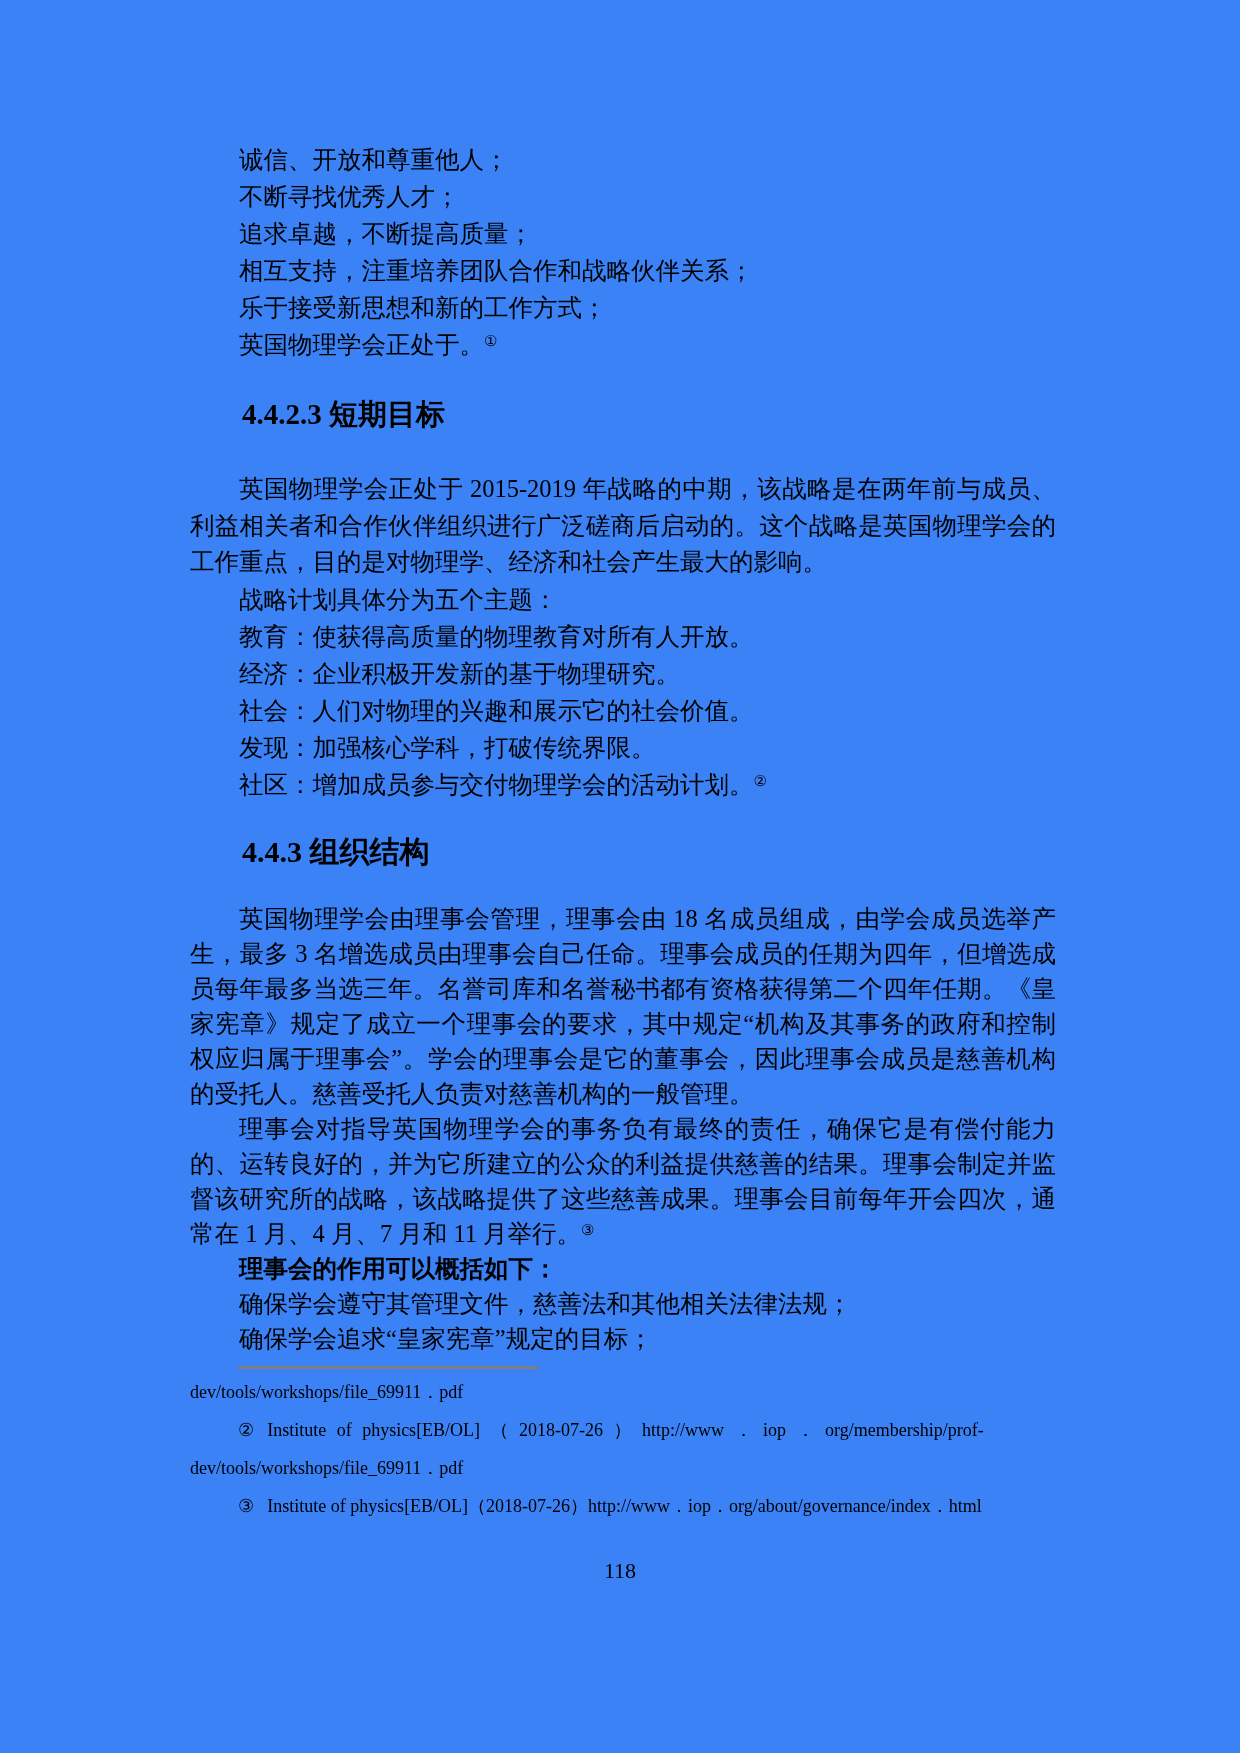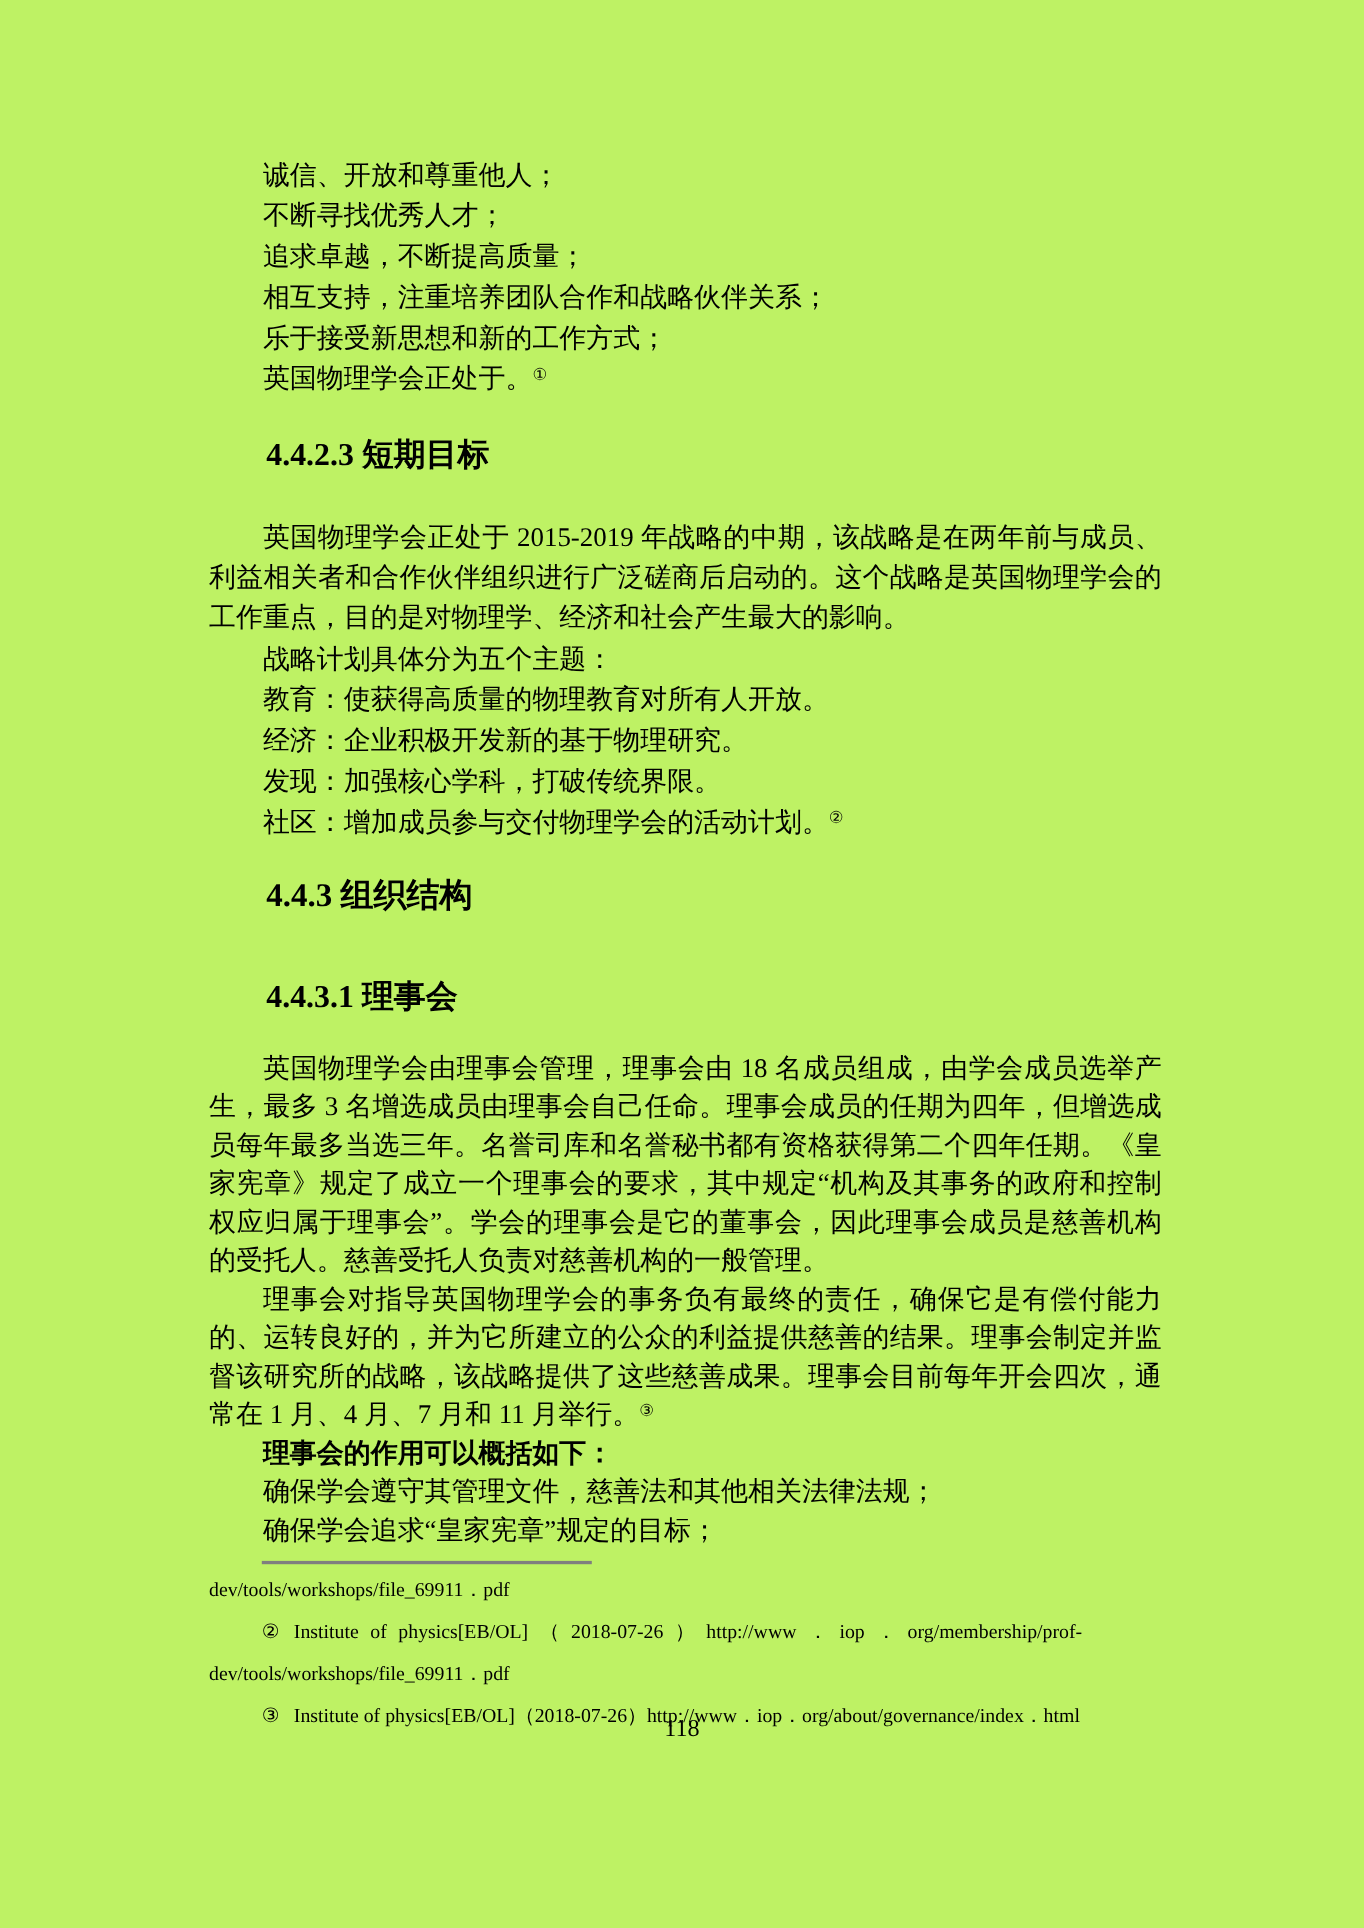--- a/index.html
+++ b/index.html
@@ -1,21 +1,21 @@
 <!DOCTYPE html>
 <html><head>
 <meta charset="utf-8">
 <style>
   * { box-sizing: border-box; }
   html, body { margin: 0; padding: 0; background: #ffffff; }
   .page {
     position: relative;
     width: 1240px;
     height: 1753px;
-    background: #bef264;
+    background: #3b82f6;
     color: #000000;
     font-family: "Liberation Serif", "DejaVu Serif", serif;
     overflow: hidden;
   }
   .content {
     position: absolute;
     left: 190px;
     top: 0;
     width: 866px;
   }
@@ -107,34 +107,31 @@
     <div class="heading h-sub">
       <span class="heading-number">4.4.2.3</span>
       <span class="heading-title">短期目标</span>
     </div>
 
     <p class="para para-first">英国物理学会正处于 2015-2019 年战略的中期，该战略是在两年前与成员、利益相关者和合作伙伴组织进行广泛磋商后启动的。这个战略是英国物理学会的工作重点，目的是对物理学、经济和社会产生最大的影响。</p>
 
     <div class="line indent">战略计划具体分为五个主题：</div>
     <div class="line indent">教育：使获得高质量的物理教育对所有人开放。</div>
     <div class="line indent">经济：企业积极开发新的基于物理研究。</div>
+    <div class="line indent">社会：人们对物理的兴趣和展示它的社会价值。</div>
     <div class="line indent">发现：加强核心学科，打破传统界限。</div>
     <div class="line indent">
       <span>社区：增加成员参与交付物理学会的活动计划。</span><sup class="ref">②</sup>
     </div>
 
     <div class="heading h-main">
       <span class="heading-number">4.4.3</span>
       <span class="heading-title">组织结构</span>
     </div>
 
-    <div class="heading h-sub2">
-      <span class="heading-number">4.4.3.1</span>
-      <span class="heading-title">理事会</span>
-    </div>
 
     <p class="para council-para council-para1">英国物理学会由理事会管理，理事会由 18 名成员组成，由学会成员选举产生，最多 3 名增选成员由理事会自己任命。理事会成员的任期为四年，但增选成员每年最多当选三年。名誉司库和名誉秘书都有资格获得第二个四年任期。《皇家宪章》规定了成立一个理事会的要求，其中规定“机构及其事务的政府和控制权应归属于理事会”。学会的理事会是它的董事会，因此理事会成员是慈善机构的受托人。慈善受托人负责对慈善机构的一般管理。</p>
 
     <p class="para council-para">
       <span>理事会对指导英国物理学会的事务负有最终的责任，确保它是有偿付能力的、运转良好的，并为它所建立的公众的利益提供慈善的结果。理事会制定并监督该研究所的战略，该战略提供了这些慈善成果。理事会目前每年开会四次，通常在 1 月、4 月、7 月和 11 月举行。</span><sup class="ref">③</sup>
     </p>
 
     <div class="bold-line indent">理事会的作用可以概括如下：</div>
     <div class="line council-para indent">确保学会遵守其管理文件，慈善法和其他相关法律法规；</div>
     <div class="line council-para indent">确保学会追求“皇家宪章”规定的目标；</div>

